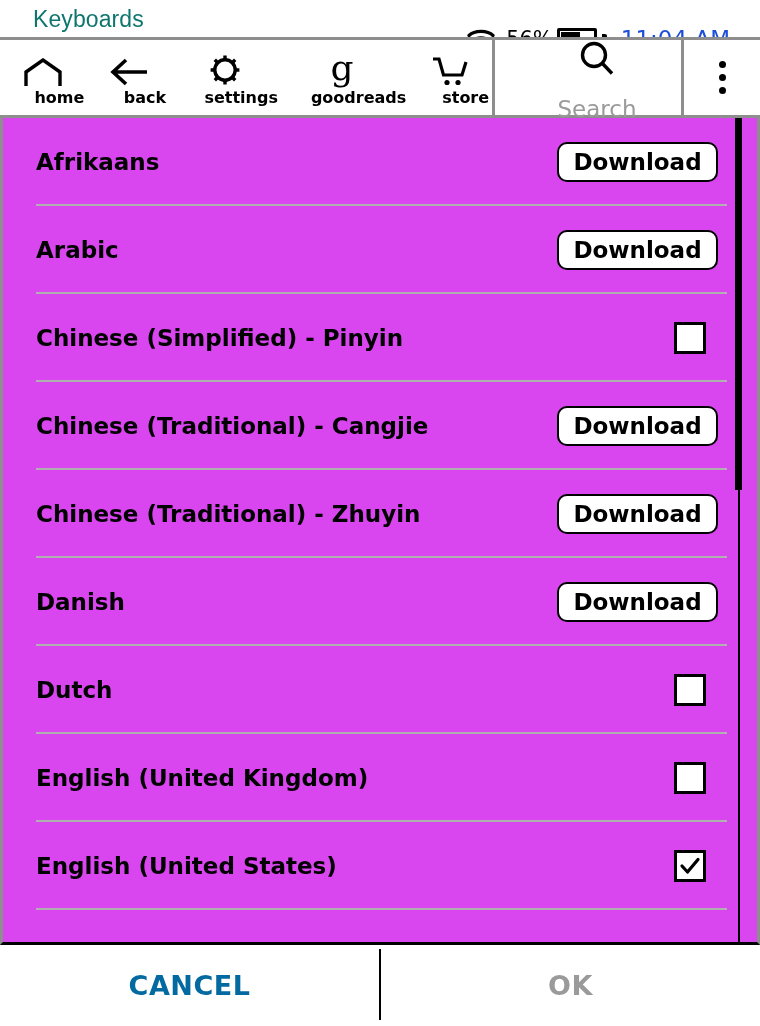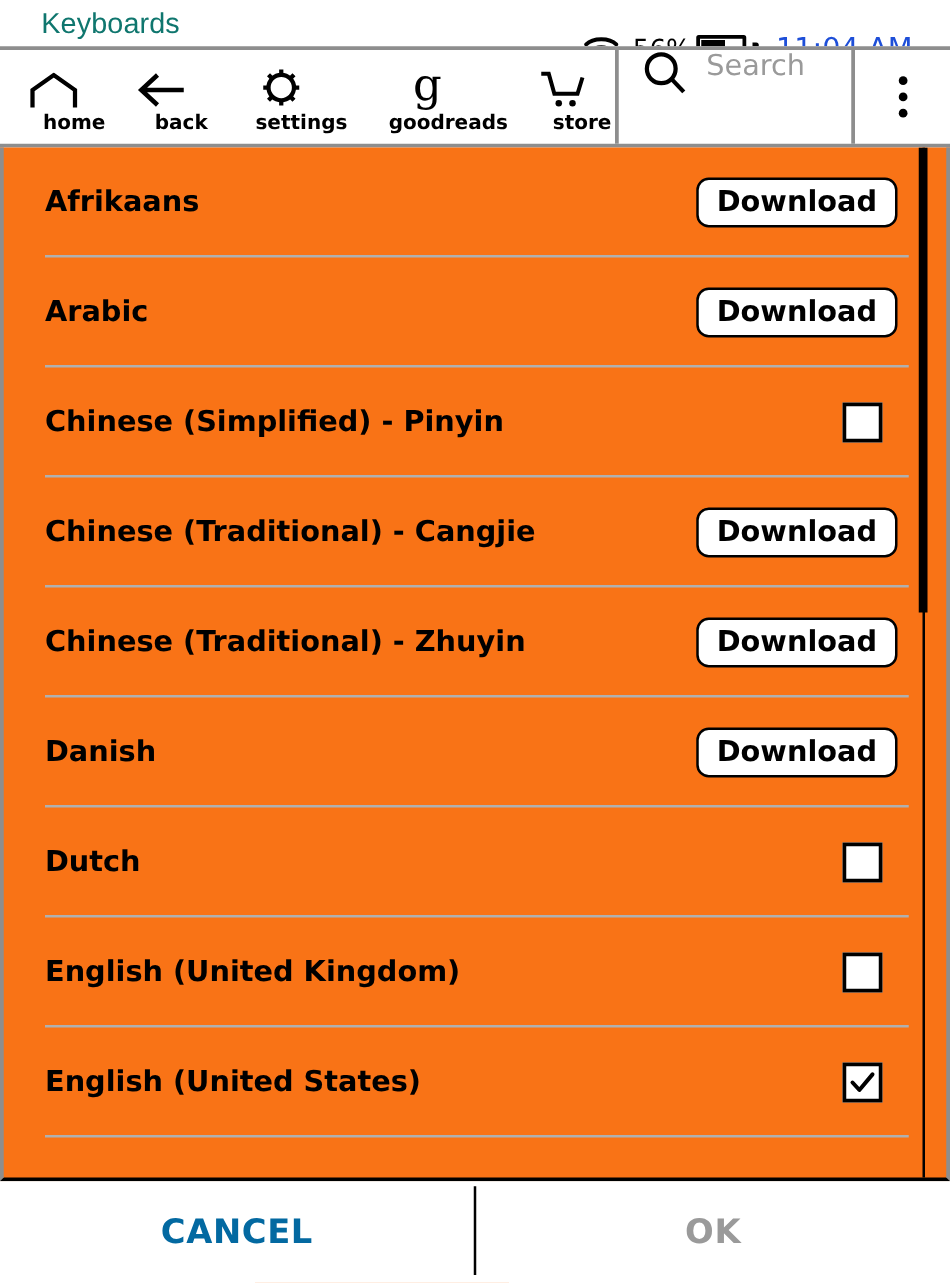--- a/index.html
+++ b/index.html
@@ -55,37 +55,37 @@
     display: flex; flex-direction: column; align-items: center; justify-content: center;
     gap: 2px; cursor: pointer;
   }
   .tb-icon { height: 38px; display: flex; align-items: flex-end; justify-content: center; }
   .tb-label {
     font-size: 16px; font-weight: bold; color: #000;
     font-family: "DejaVu Sans", sans-serif; line-height: 1; margin-left: 33px;
   }
   .tb-sep { width: 3px; background: #8e8e8e; }
   .tb-search {
-    width: 186px; display: flex; gap: 14px;
-    padding-left: 18px; cursor: text;
+    width: 186px; display: flex; align-items: center; gap: 14px;
+    padding-left: 18px; cursor: text; flex-direction: column;
   }
   .tb-search-ph { font-size: 23px; color: #9a9a9a; }
   .tb-overflow {
     flex: 1; display: flex; align-items: center; justify-content: center; cursor: pointer;
   }
   .dots { display: flex; flex-direction: column; gap: 6px; }
   .dots i { width: 7px; height: 7px; border-radius: 50%; background: #000; display: block; }
 
   
   .listpanel {
     position: absolute; left: 0; top: 118px; width: 760px; height: 827px;
     border-left: 3px solid #8e8e8e;
     border-right: 3px solid #8e8e8e;
     border-bottom: 3px solid #000;
-    background: #f97316; overflow: hidden;
+    background: #d946ef; overflow: hidden;
   }
   .rows { position: absolute; left: 0; top: 0; width: 736px; }
   .row {
     position: relative; height: 88px; width: 736px;
     display: flex; align-items: center;
   }
   .row-label {
     position: absolute; left: 33px; top: 50%; transform: translateY(-50%);
     font-size: 23px; font-weight: bold; color: #000; white-space: nowrap;
   }

